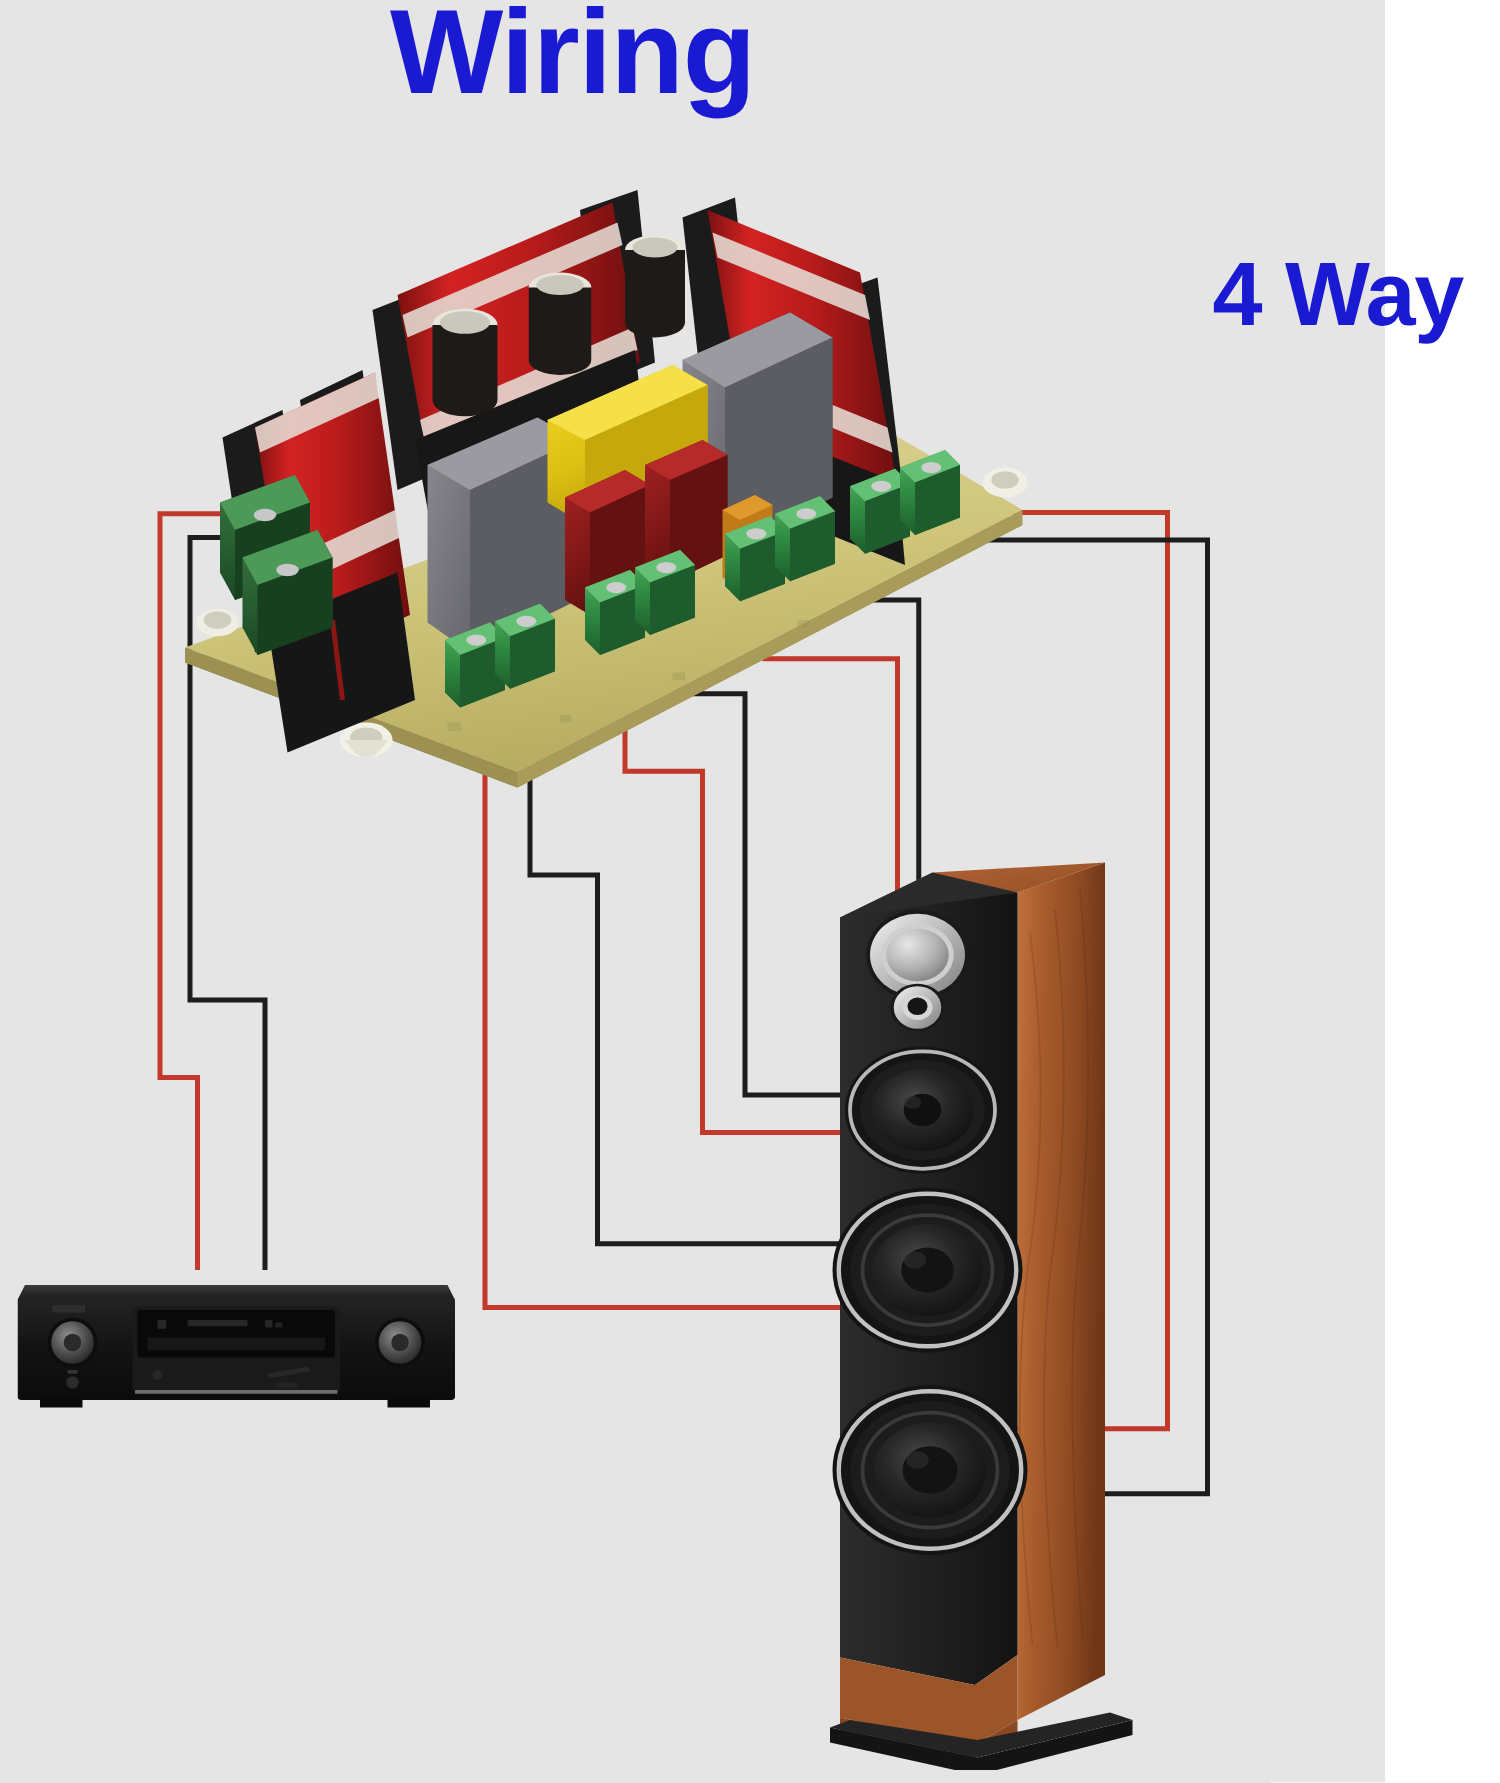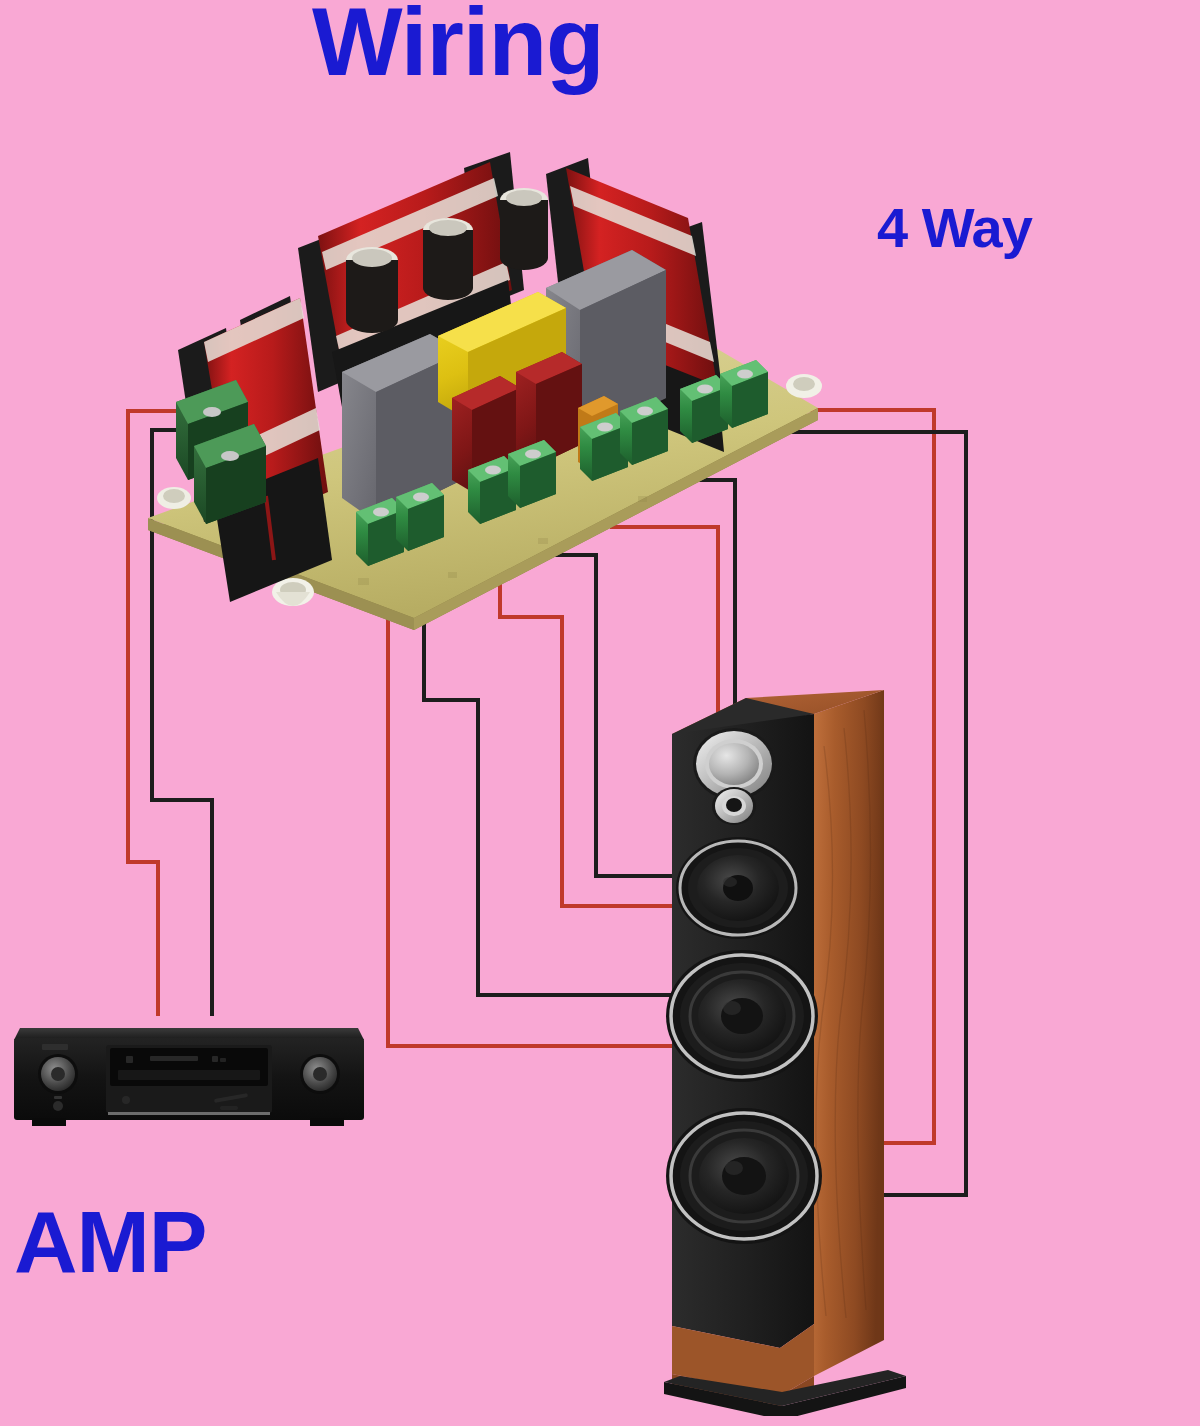--- a/index.html
+++ b/index.html
@@ -1,24 +1,24 @@
 <!DOCTYPE html>
 <html><head>
 <meta charset="utf-8">
 <style>
   html,body{margin:0;padding:0;background:#ffffff;}
   body{width:1200px;height:1426px;position:relative;overflow:hidden;
        font-family:"Liberation Sans","DejaVu Sans",sans-serif;}
-  #stage{position:absolute;left:0;top:0;width:1200px;height:1426px;background:#f9a8d4;}
+  #stage{position:absolute;left:0;top:0;width:1108px;height:1426px;background:#e5e5e5;}
 
   
   .blabel{position:absolute;color:#1a1ad2;font-weight:bold;letter-spacing:-1px;
           line-height:1;white-space:nowrap;}
   #lbl-wiring{left:312px;top:-6px;font-size:96px;}
-  #lbl-4way{left:877px;top:200px;font-size:56px;}
+  #lbl-4way{left:970px;top:200px;font-size:72px;}
   #lbl-amp{left:14px;top:1198px;font-size:88px;}
   #lbl-300w{left:968px;top:1212px;font-size:82px;}
 
   
   #wires{position:absolute;left:0;top:0;width:1200px;height:1426px;}
 
   
   #board{position:absolute;left:118px;top:140px;width:730px;height:520px;}
   #board svg{display:block;}
 
@@ -424,15 +424,14 @@
         <ellipse cx="82" cy="500" rx="54" ry="46" fill="none" stroke="#3a3a3a" stroke-width="3"></ellipse>
         <ellipse cx="82" cy="500" rx="45" ry="38" fill="url(#coneG)"></ellipse>
         <ellipse cx="82" cy="500" rx="22" ry="19" fill="#131313"></ellipse>
         <ellipse cx="72" cy="492" rx="9" ry="7" fill="#333" opacity="0.55"></ellipse>
       </g>
     </svg>
   </div>
 
   <div class="blabel" id="lbl-wiring">Wiring</div>
   <div class="blabel" id="lbl-4way">4 Way</div>
-  <div class="blabel" id="lbl-amp">AMP</div>
 
 </div>
 
 </body></html>

